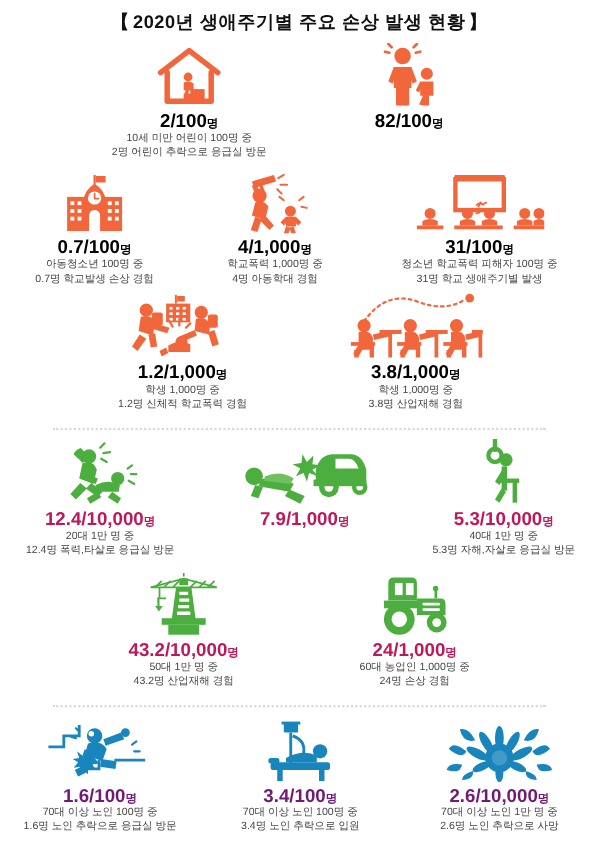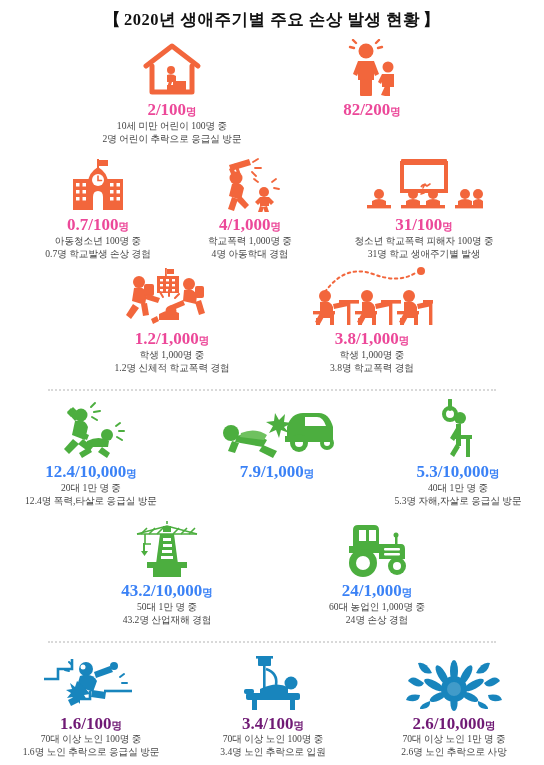--- a/index.html
+++ b/index.html
@@ -13,21 +13,20 @@
     font-family: "Liberation Sans", "DejaVu Sans", sans-serif;
     color: #3d3d3d;
     overflow: hidden;
     position: relative;
   }
   #page {
     width: 544px;
     height: 765px;
     position: relative;
     box-sizing: border-box;
-    font-family: Liberation Serif, serif;
   }
 
   
   .title-wrap {
     text-align: center;
     padding-top: 9px;
   }
   .title {
     display: inline-block;
     font-size: 16.5px;
@@ -81,37 +80,37 @@
   .desc {
     margin-top: 1px;
     font-size: 9.6px;
     line-height: 1.35;
     color: #444444;
     text-align: center;
     white-space: nowrap;
   }
 
   
-  .c-orange .stat { color: #ec4899; }
-  .c-green  .stat { color: #3b82f6; }
+  .c-orange .stat { color: #000000; }
+  .c-green  .stat { color: #be185d; }
   .c-blue   .stat { color: #701a75; }
 
   .divider {
     margin: 0 auto;
     width: 448px;
     height: 0;
     border-top: 2px dotted #d9d9d9;
   }
 
   
   #sec-child   { padding-top: 4px; }
   #sec-adult   { padding-top: 6px; }
   #sec-senior  { padding-top: 6px; }
 
-  .row-gap-a { margin-top: 4px; }
+  .row-gap-a { margin-top: 4px; gap: 12px; }
 </style>
 </head>
 <body>
 
 <div id="page">
 
   <div class="title-wrap">
     <div class="title">
       <span class="bk">【</span><span>2020년 생애주기별 주요 손상 발생 현황</span><span class="bk">】</span>
     </div>
@@ -160,21 +159,21 @@
               <path d="M43 47 l-4 9 4 1 3 -8 z"></path>
               <g stroke="#f2663c" stroke-width="2.4" stroke-linecap="round" fill="none">
                 <path d="M14 4 l-3 -3"></path>
                 <path d="M12 9 l-4 -1"></path>
                 <path d="M34 4 l3 -3"></path>
                 <path d="M36 9 l4 -1"></path>
               </g>
             </g>
           </svg>
         </div>
-        <div class="stat"><span>82/200</span><span class="unit">명</span></div>
+        <div class="stat"><span>82/100</span><span class="unit">명</span></div>
       </div>
     </div>
 
     <div class="row row-gap-a">
 
       <div class="cell" style="width:152px">
         <div class="icon-box">
           <svg width="66" height="54" viewBox="0 0 66 54">
             <g fill="#f2663c">
               <rect x="32" y="1" width="2" height="9"></rect>
@@ -363,21 +362,21 @@
                 <rect x="86" y="45" width="22" height="3.4"></rect>
                 <rect x="118" y="36" width="3.4" height="23"></rect>
                 <rect x="112" y="34" width="10" height="3.6"></rect>
               </g>
             </g>
           </svg>
         </div>
         <div class="stat"><span>3.8/1,000</span><span class="unit">명</span></div>
         <div class="desc">
           <div>학생 1,000명 중</div>
-          <div>3.8명 학교폭력 경험</div>
+          <div>3.8명 산업재해 경험</div>
         </div>
       </div>
     </div>
   </div>
 
   <div class="divider" style="margin-top:14px;"></div>
 
   <div class="section c-green" id="sec-adult">
 
     <div class="row">

